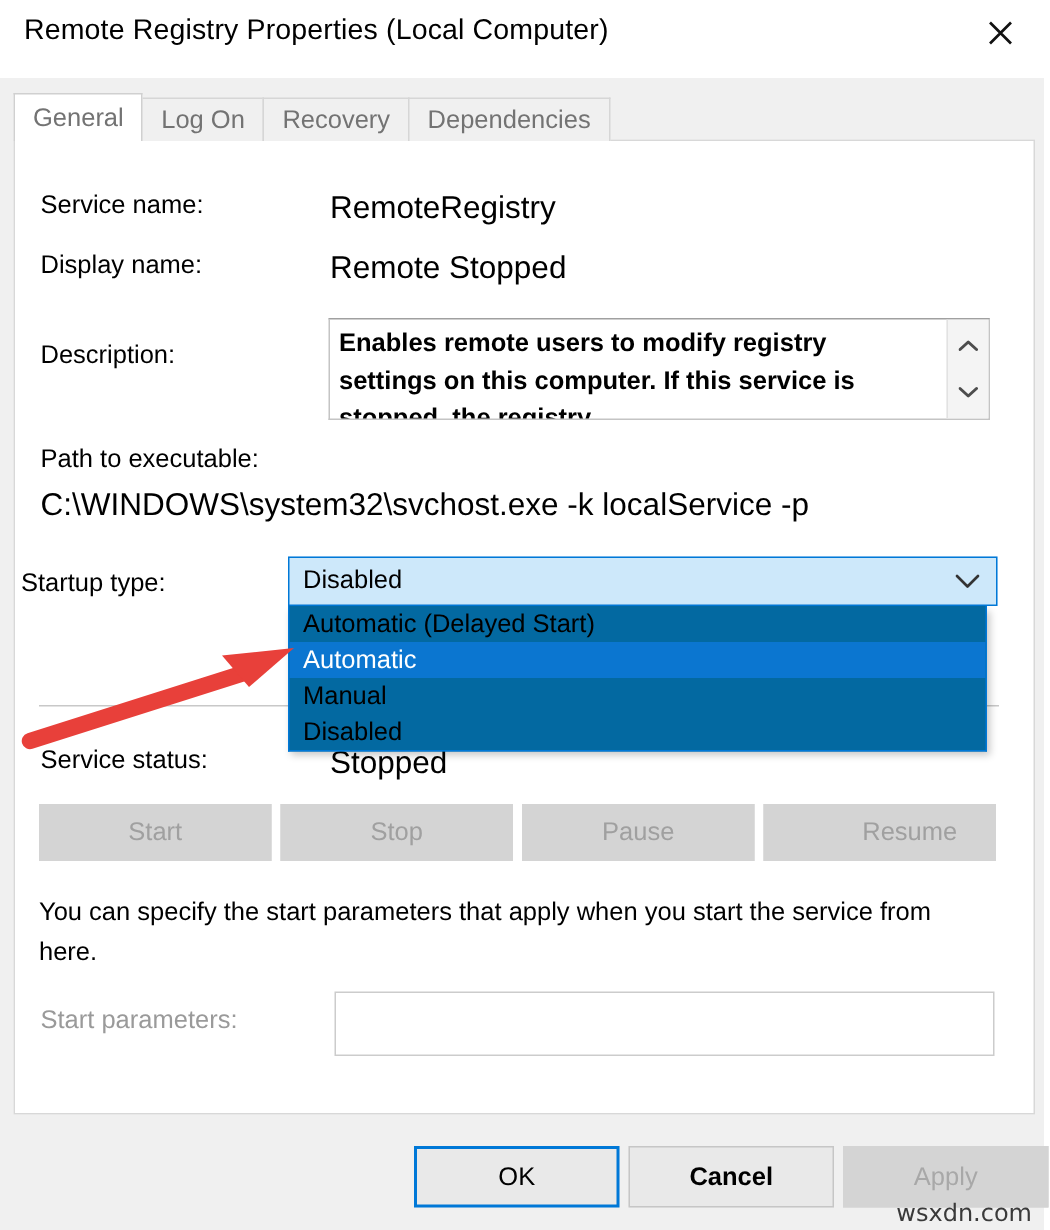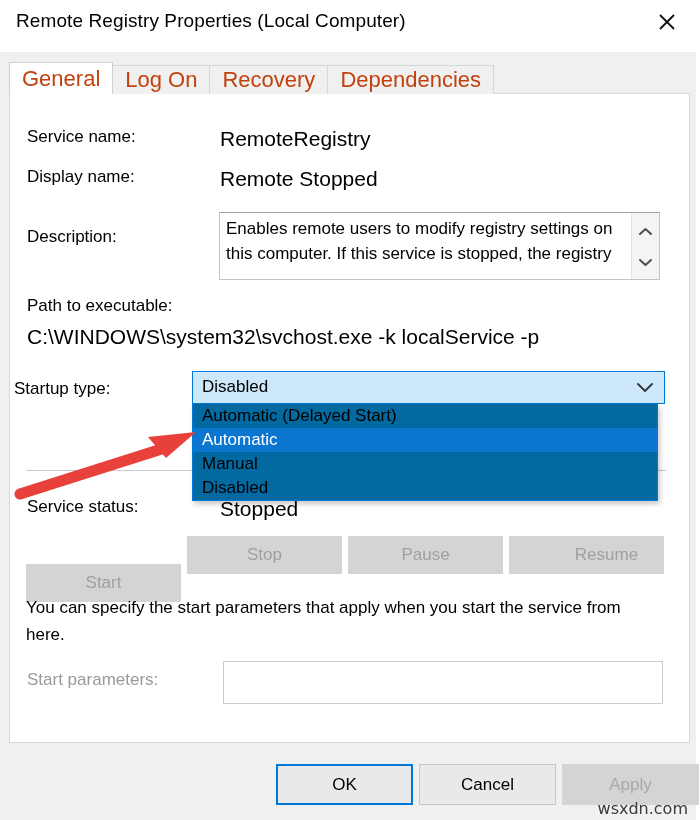--- a/index.html
+++ b/index.html
@@ -65,22 +65,22 @@
     display: flex;
     align-items: flex-end;
     z-index: 5;
   }
   .tab {
     height: 29px;
     box-sizing: border-box;
     padding: 0 12px;
     display: flex;
     align-items: center;
-    font-size: 22px;
-    color: #c2410c;
+    font-size: 17px;
+    color: #737373;
     background: #f0f0f0;
     border: 1px solid #d6d6d6;
     border-bottom: none;
     margin-right: -1px;
     cursor: pointer;
     white-space: nowrap;
     justify-content: center;
   }
   .tab.selected {
     background: #ffffff;
@@ -131,20 +131,21 @@
     overflow: hidden;
   }
   .desctext {
     position: absolute;
     left: 6px;
     top: 3px;
     width: 390px;
     font-size: 17px;
     line-height: 25px;
     color: #000000;
+    font-weight: bold;
   }
   .descscroll {
     position: absolute;
     right: 0; top: 0;
     width: 27px;
     height: 66px;
     background: #f4f4f4;
     border-left: 1px solid #e2e2e2;
   }
   .sb-arrow {
@@ -359,21 +360,21 @@
     <div class="val" style="left:17px; top:231px;">C:\WINDOWS\system32\svchost.exe -k localService -p</div>
 
     <div class="lbl" style="left:4px; top:285px;">Startup type:</div>
 
     <div class="lbl" style="left:17px; top:403px;">Service status:</div>
     <div class="val" style="left:210px; top:403px;">Stopped</div>
 
     <div class="divider" style="left:16px; top:376px; width:640px;"></div>
 
     <div class="btnrow" style="left:16px; top:442px;">
-      <div class="abtn" style="left:0px;margin-top:28px;">
+      <div class="abtn" style="left:0px;">
           <span>Start</span>
         </div>
       <div class="abtn" style="left:161px;">
           <span>Stop</span>
         </div>
       <div class="abtn" style="left:322px;">
           <span>Pause</span>
         </div>
       <div class="abtn" style="left:483px;padding-left:40px;">
           <span>Resume</span>
@@ -430,21 +431,21 @@
   </div>
 
   <div class="spfield">
     
   </div>
 
   <div class="footer">
     <div class="fbtn default" style="left:276px;">
       <span>OK</span>
     </div>
-    <div class="fbtn" style="left:419px;">
+    <div class="fbtn" style="left:419px;font-weight:bold;">
       <span>Cancel</span>
     </div>
     <div class="fbtn disabled" style="left:562px;">
       <span>Apply</span>
     </div>
   </div>
 
   <svg class="annot" viewBox="0 0 700 820">
     <g>
       <path d="M20 494 L168 447" stroke="#e8403a" stroke-width="11" stroke-linecap="round" fill="none"></path>

